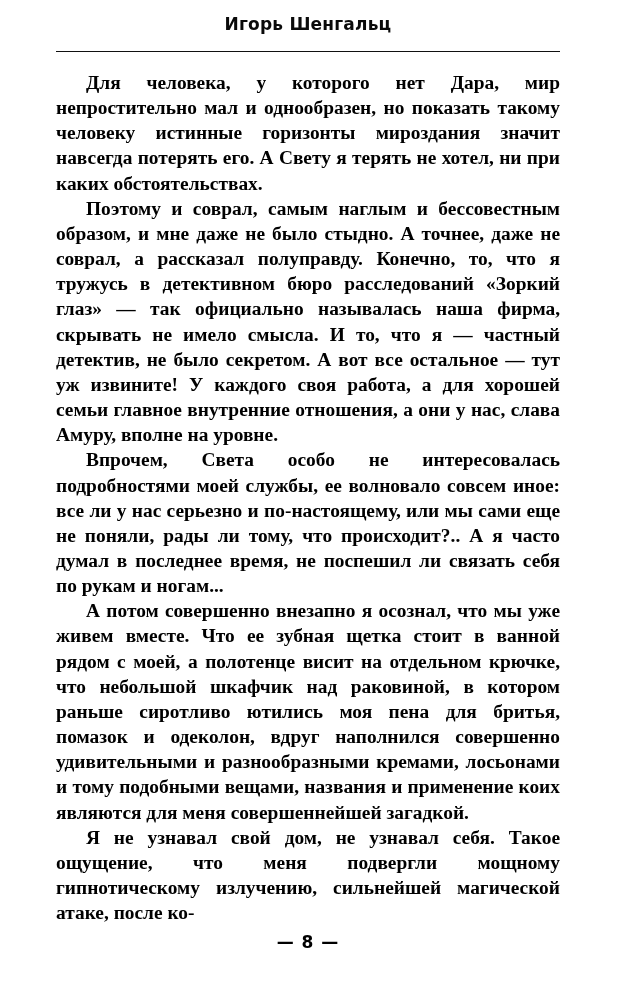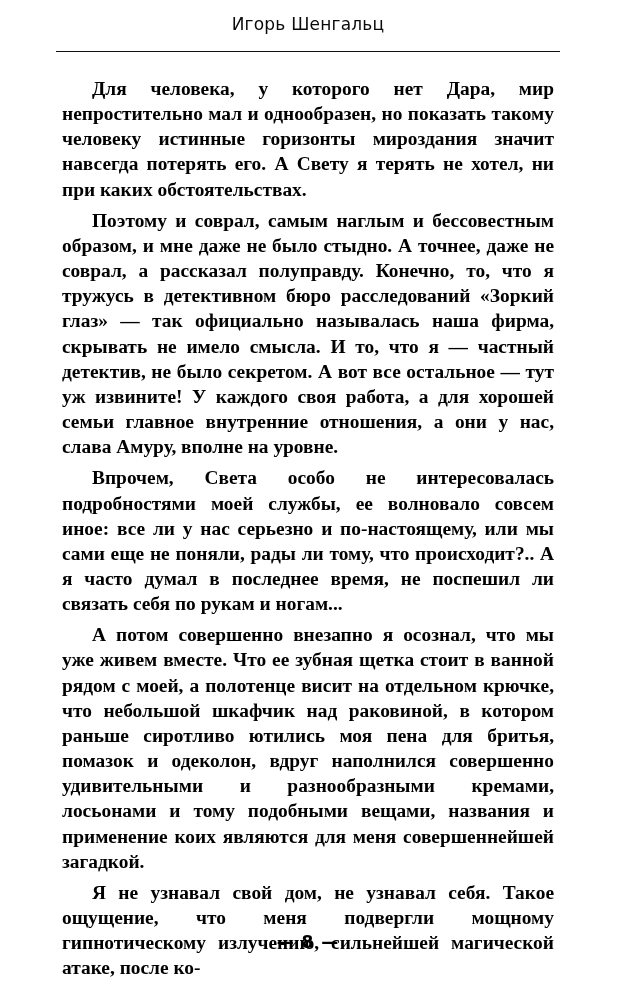--- a/index.html
+++ b/index.html
@@ -22,21 +22,21 @@
   }
 
   
   .running-head {
     position: absolute;
     top: 13px;
     left: 56px;
     width: 504px;
     text-align: center;
     font-family: "DejaVu Sans", "Liberation Sans", sans-serif;
-    font-weight: normal;
+    font-weight: bold;
     font-size: 17px;
     letter-spacing: 0.2px;
     line-height: 22px;
     color: #0a0a0a;
     white-space: nowrap;
   }
 
   .head-rule {
     position: absolute;
     top: 51px;
@@ -48,21 +48,21 @@
 
   
   .textblock {
     position: absolute;
     top: 70px;
     left: 56px;
     width: 504px;
   }
 
   .para {
-    margin: 6px;
+    margin: 0;
     font-size: 19.4px;
     line-height: 25.15px;
     font-weight: bold;
     text-align: justify;
     text-justify: inter-word;
     text-indent: 30px;
     hyphens: manual;
     word-spacing: 0px;
     color: #000000;
   }

